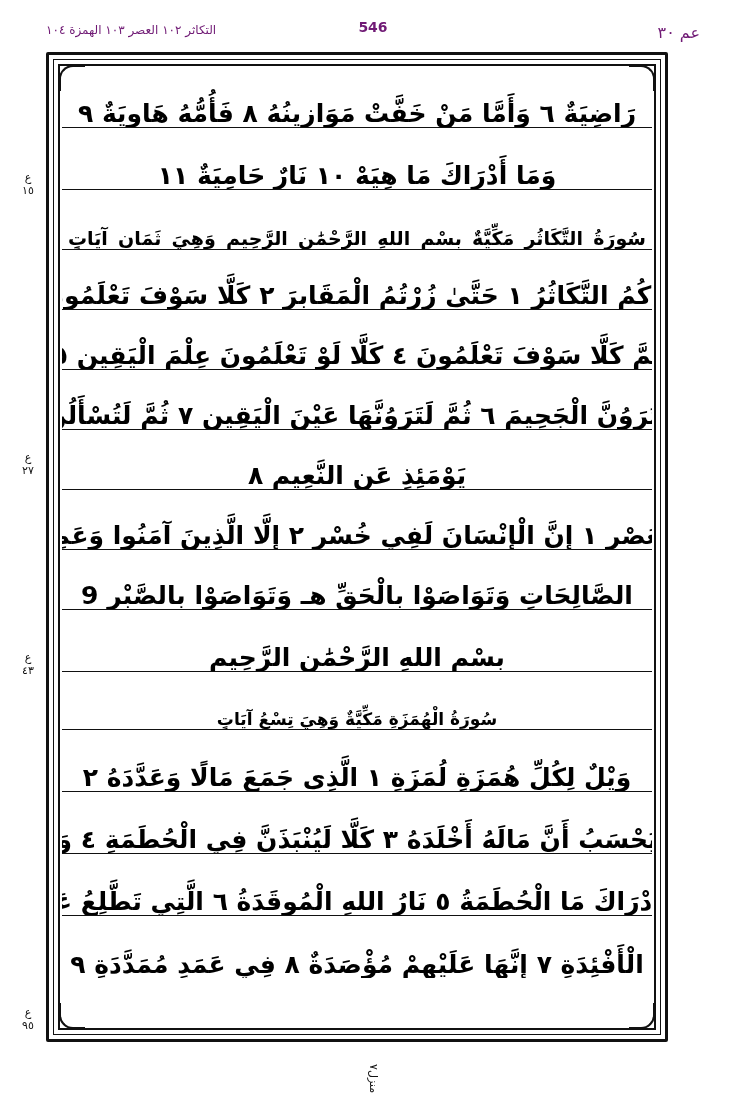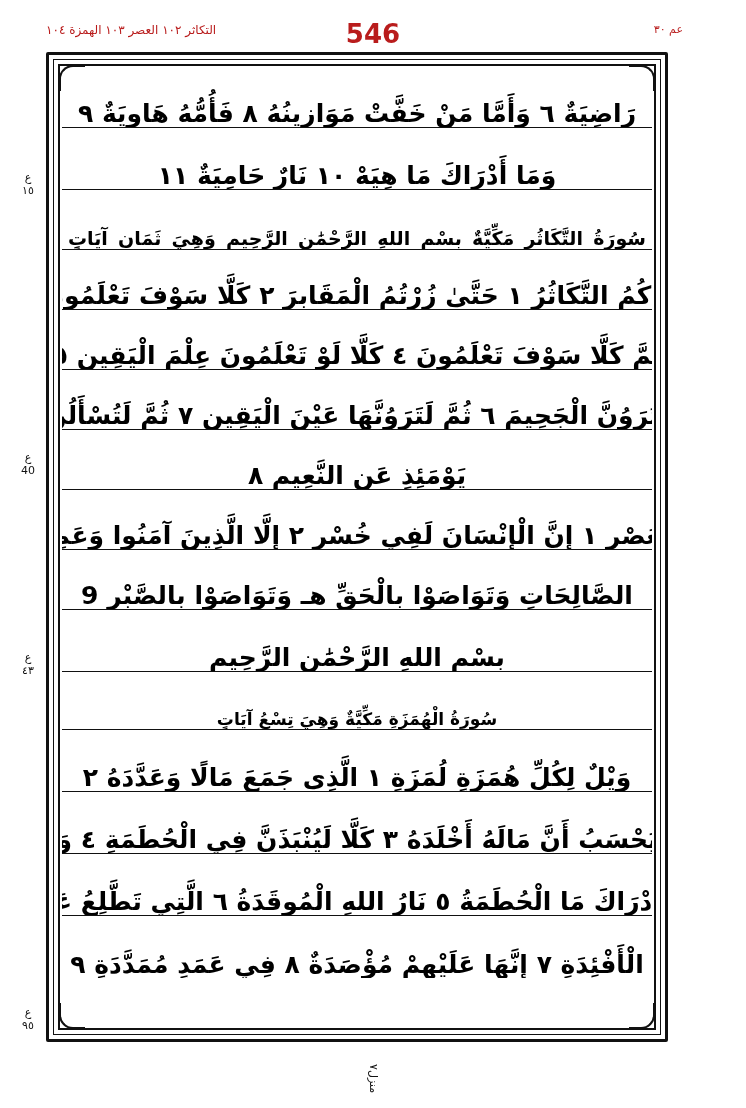--- a/index.html
+++ b/index.html
@@ -28,39 +28,39 @@
     position: absolute;
     top: 22px;
     left: 46px;
     right: 46px;
     height: 22px;
     direction: rtl;
   }
   .hdr-left, .hdr-right, .hdr-center {
     position: absolute;
     font-family: "DejaVu Sans", sans-serif;
-    color: #b91c1c;
+    color: #701a75;
     white-space: nowrap;
   }
   .hdr-right {
-    right: 17px;
+    right: 0;
     top: 1px;
-    font-size: 11px;
+    font-size: 16px;
     letter-spacing: 0px;
   }
   .hdr-left {
     left: 0;
     top: 1px;
     font-size: 12px;
   }
   .hdr-center {
     left: 50%;
     transform: translateX(-50%);
     top: -3px;
-    font-size: 26px;
+    font-size: 14px;
     font-weight: bold;
   }
 
   
   .frame-outer {
     position: absolute;
     left: 46px;
     top: 52px;
     width: 622px;
     height: 990px;
@@ -190,21 +190,21 @@
     <span class="hdr-left">التكاثر ١٠٢ العصر ١٠٣ الهمزة ١٠٤</span>
   </div>
 
   <div class="side-marks">
     <div class="side-mark" style="top:120px">
       <span class="sm-row">ع</span>
       <span class="sm-row">١٥</span>
     </div>
     <div class="side-mark" style="top:400px">
       <span class="sm-row">ع</span>
-      <span class="sm-row">40</span>
+      <span class="sm-row">٢٧</span>
     </div>
     <div class="side-mark" style="top:600px">
       <span class="sm-row">ع</span>
       <span class="sm-row">٤٣</span>
     </div>
     <div class="side-mark" style="top:955px">
       <span class="sm-row">ع</span>
       <span class="sm-row">٩٥</span>
     </div>
   </div>

